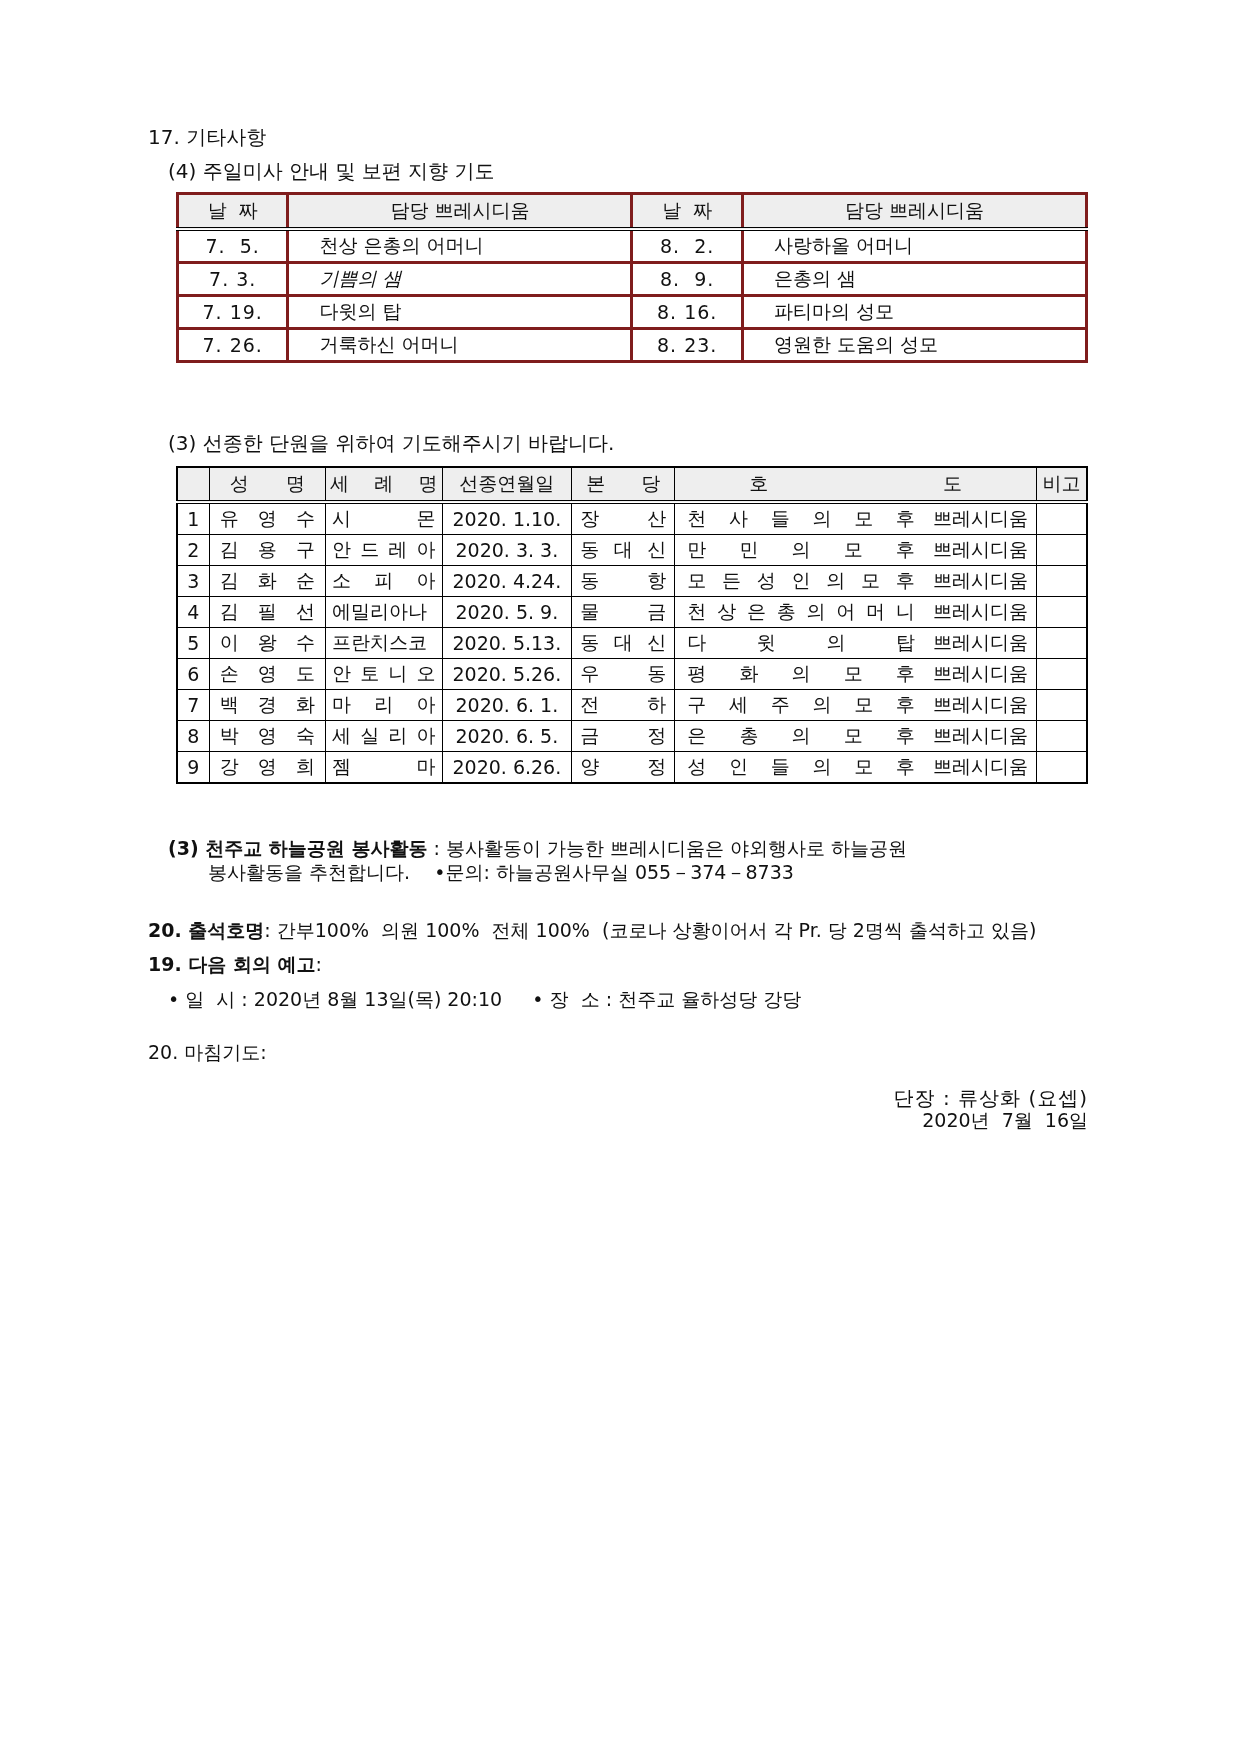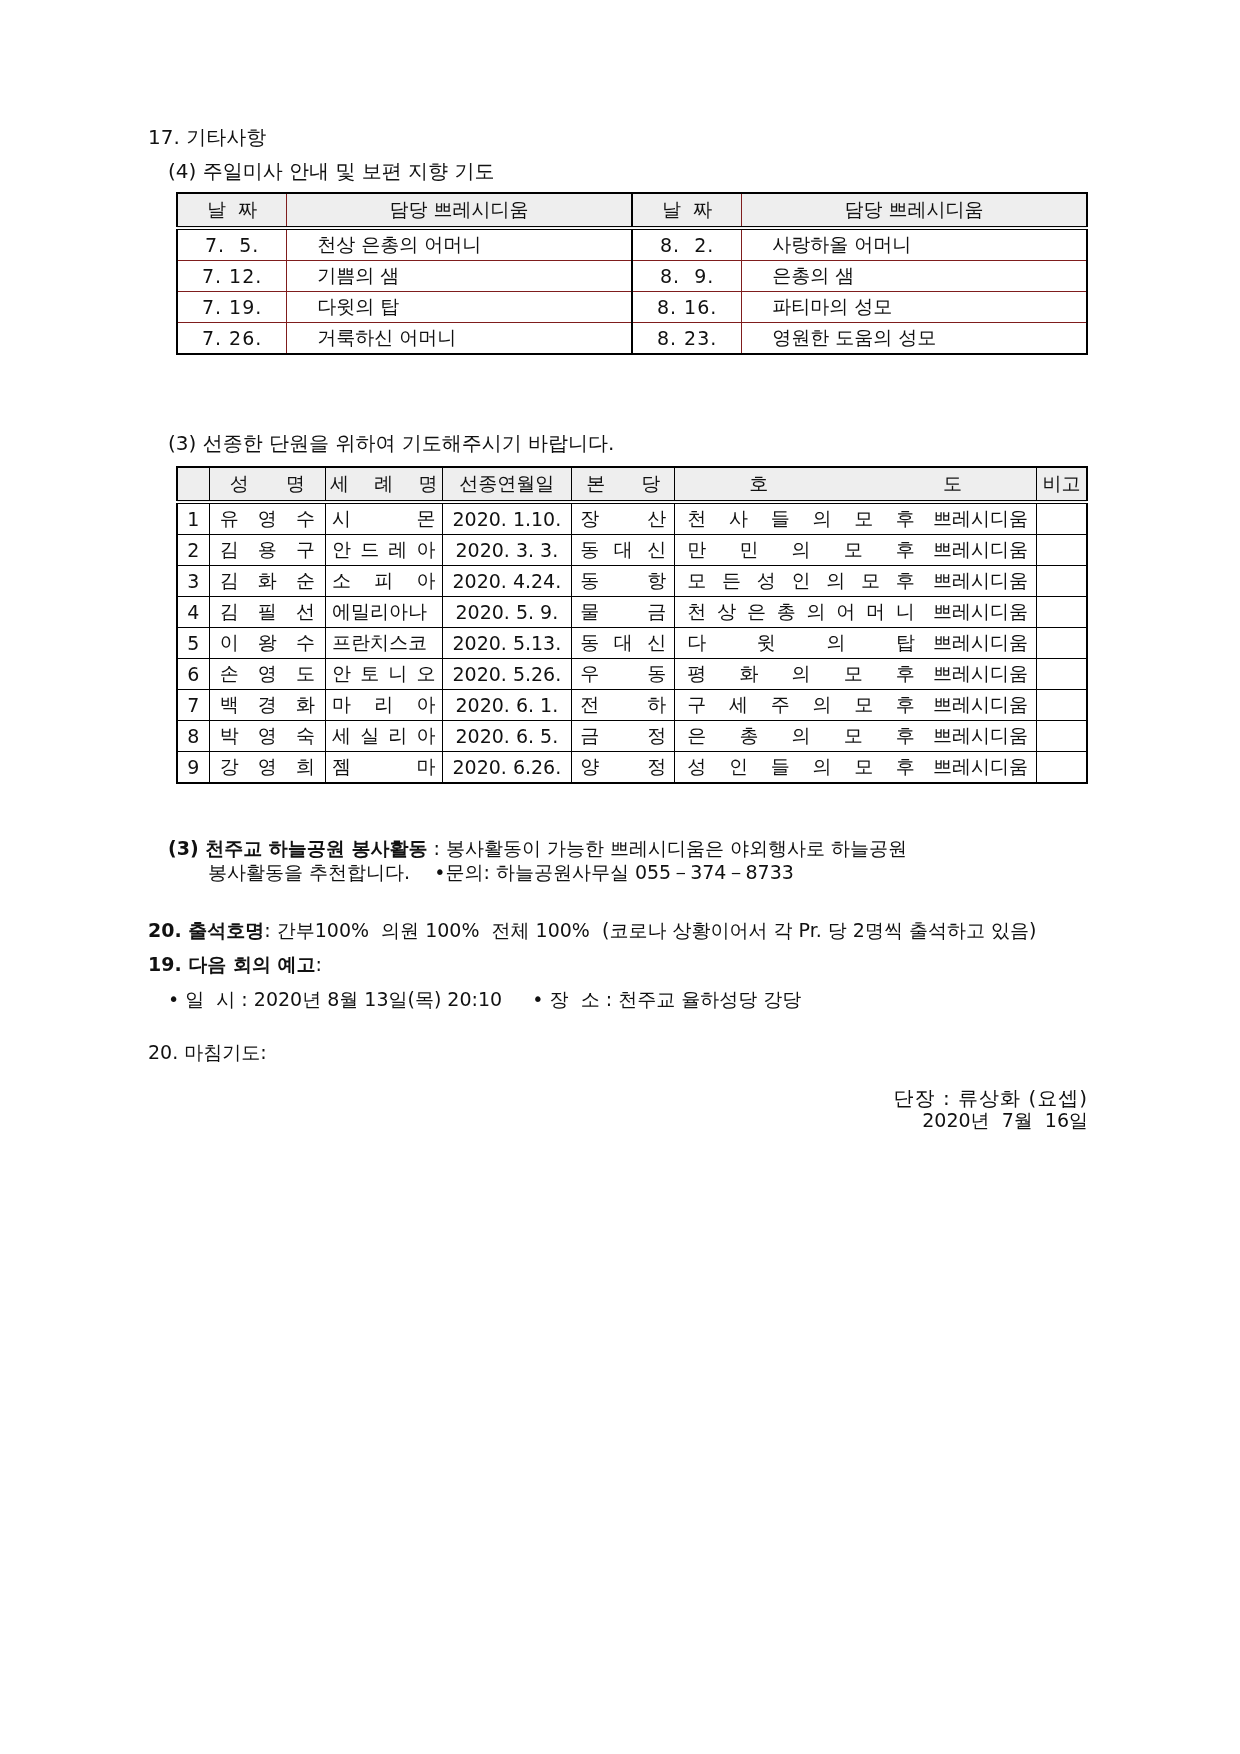--- a/index.html
+++ b/index.html
@@ -24,21 +24,21 @@
 
     
     table { border-collapse: collapse; position: absolute; }
     .t1 {
       left: 176px; top: 192px;
       width: 912px;
       border: 2px solid #000;
       font-size: 19px;
     }
     .t1 td, .t1 th {
-      border: 1px solid #7f1d1d;
+      border: 3px solid #7f1d1d;
       height: 30px;
       padding: 0;
       font-weight: normal;
     }
     .t1 thead th {
       background: #eeeeee;
       border-bottom: 4px double #000;
       height: 32px;
       text-align: center;
     }
@@ -107,22 +107,22 @@
     </tr>
   </thead>
   <tbody id="t1-body">
       <tr>
         <td class="c-date date-cell" style="white-space: pre;">7.  5.</td>
         <td class="c-name" style="white-space: pre;">천상 은총의 어머니</td>
         <td class="c-date date-cell mid" style="white-space: pre;">8.  2.</td>
         <td class="c-name" style="white-space: pre;">사랑하올 어머니</td>
       </tr>
       <tr>
-        <td class="c-date date-cell" style="white-space: pre;">7. 12.</td>
-        <td class="c-name" style="white-space: pre;">기쁨의 샘</td>
+        <td class="c-date date-cell" style="white-space: pre;">7. 3.</td>
+        <td class="c-name" style="white-space: pre; font-style: italic;">기쁨의 샘</td>
         <td class="c-date date-cell mid" style="white-space: pre;">8.  9.</td>
         <td class="c-name" style="white-space: pre;">은총의 샘</td>
       </tr>
       <tr>
         <td class="c-date date-cell" style="white-space: pre;">7. 19.</td>
         <td class="c-name" style="white-space: pre;">다윗의 탑</td>
         <td class="c-date date-cell mid" style="white-space: pre;">8. 16.</td>
         <td class="c-name" style="white-space: pre;">파티마의 성모</td>
       </tr>
       <tr>

